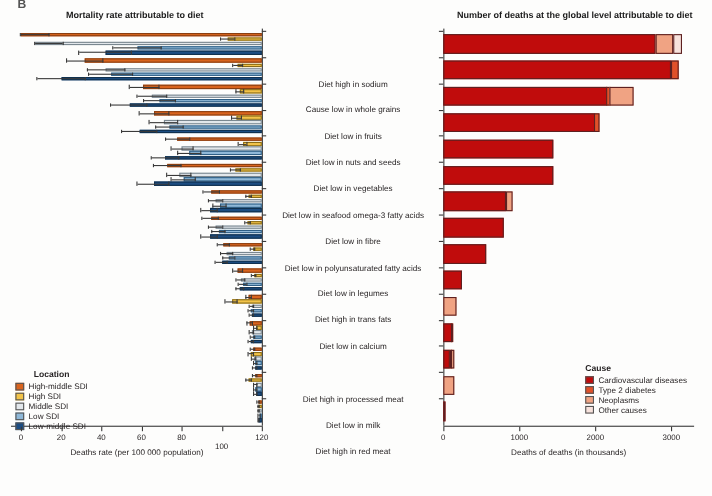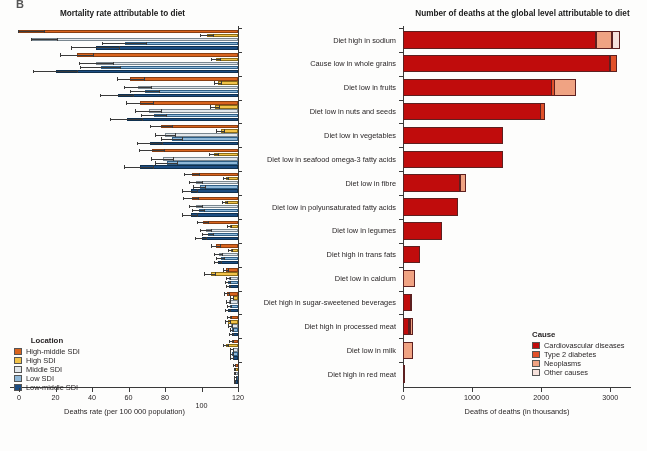--- a/index.html
+++ b/index.html
@@ -49,22 +49,23 @@
   .axis-caption{
     position:absolute;font-size:7.4px;color:#231f20;
     text-align:center;white-space:nowrap;
   }
   #cap-left{left:10px;width:229px;top:407px;}
   #cap-right{left:403px;width:228px;top:407px;}
 
   
   .catlabel{
     position:absolute;left:246px;width:150px;
-    font-size:7.4px;text-align:right;color:#231f20;
+    font-size:7.4px;text-align:center;color:#231f20;
     white-space:nowrap;
+    margin-top:36px;
   }
 
   
   .legend{position:absolute;font-size:7.4px;}
   #legend-left{left:14px;top:336px;text-align:center;}
   #legend-right{left:532px;top:330px;}
   .legend-title{font-weight:bold;font-size:7.8px;margin-bottom:2.5px;color:#231f20;}
   .legend-row{display:flex;align-items:center;margin-bottom:1.6px;}
   .swatch{
     width:8px;height:7px;margin-right:4px;
@@ -541,21 +542,20 @@
     <div style="position:absolute;left:403px;top:269.9166666666667px;height:17.366666666666667px;display:flex;">
       <div style="width:11.745454545454546px;height:100%;background:#f0a383;border:0.7px solid #5d2020;box-sizing:border-box;margin-right:-0.7px;"></div>
     </div>
     <div class="catlabel" style="top:274.20000000000005px;">Diet low in calcium</div>
     <div style="position:absolute;left:238px;top:266.6666666666667px;width:4px;height:1px;background:#3a3a3a;"></div>
     <div style="position:absolute;left:399px;top:266.6666666666667px;width:4px;height:1px;background:#3a3a3a;"></div>
     <div style="position:absolute;left:403px;top:293.78333333333336px;height:17.366666666666667px;display:flex;">
       <div style="width:7.6px;height:100%;background:#c00c0c;border:0.7px solid #5d2020;box-sizing:border-box;margin-right:-0.7px;"></div>
       <div style="width:2.0727272727272728px;height:100%;background:#e1512a;border:0.7px solid #5d2020;box-sizing:border-box;margin-right:-0.7px;"></div>
     </div>
-    <div class="catlabel" style="top:298.0666666666667px;">Diet high in sugar-sweetened beverages</div>
     <div style="position:absolute;left:238px;top:290.53333333333336px;width:4px;height:1px;background:#3a3a3a;"></div>
     <div style="position:absolute;left:399px;top:290.53333333333336px;width:4px;height:1px;background:#3a3a3a;"></div>
     <div style="position:absolute;left:403px;top:317.65px;height:17.366666666666667px;display:flex;">
       <div style="width:6.218181818181818px;height:100%;background:#c00c0c;border:0.7px solid #5d2020;box-sizing:border-box;margin-right:-0.7px;"></div>
       <div style="width:2.0727272727272728px;height:100%;background:#e1512a;border:0.7px solid #5d2020;box-sizing:border-box;margin-right:-0.7px;"></div>
       <div style="width:2.7636363636363637px;height:100%;background:#f0a383;border:0.7px solid #5d2020;box-sizing:border-box;margin-right:-0.7px;"></div>
     </div>
     <div class="catlabel" style="top:321.93333333333334px;">Diet high in processed meat</div>
     <div style="position:absolute;left:238px;top:314.4px;width:4px;height:1px;background:#3a3a3a;"></div>
     <div style="position:absolute;left:399px;top:314.4px;width:4px;height:1px;background:#3a3a3a;"></div>

